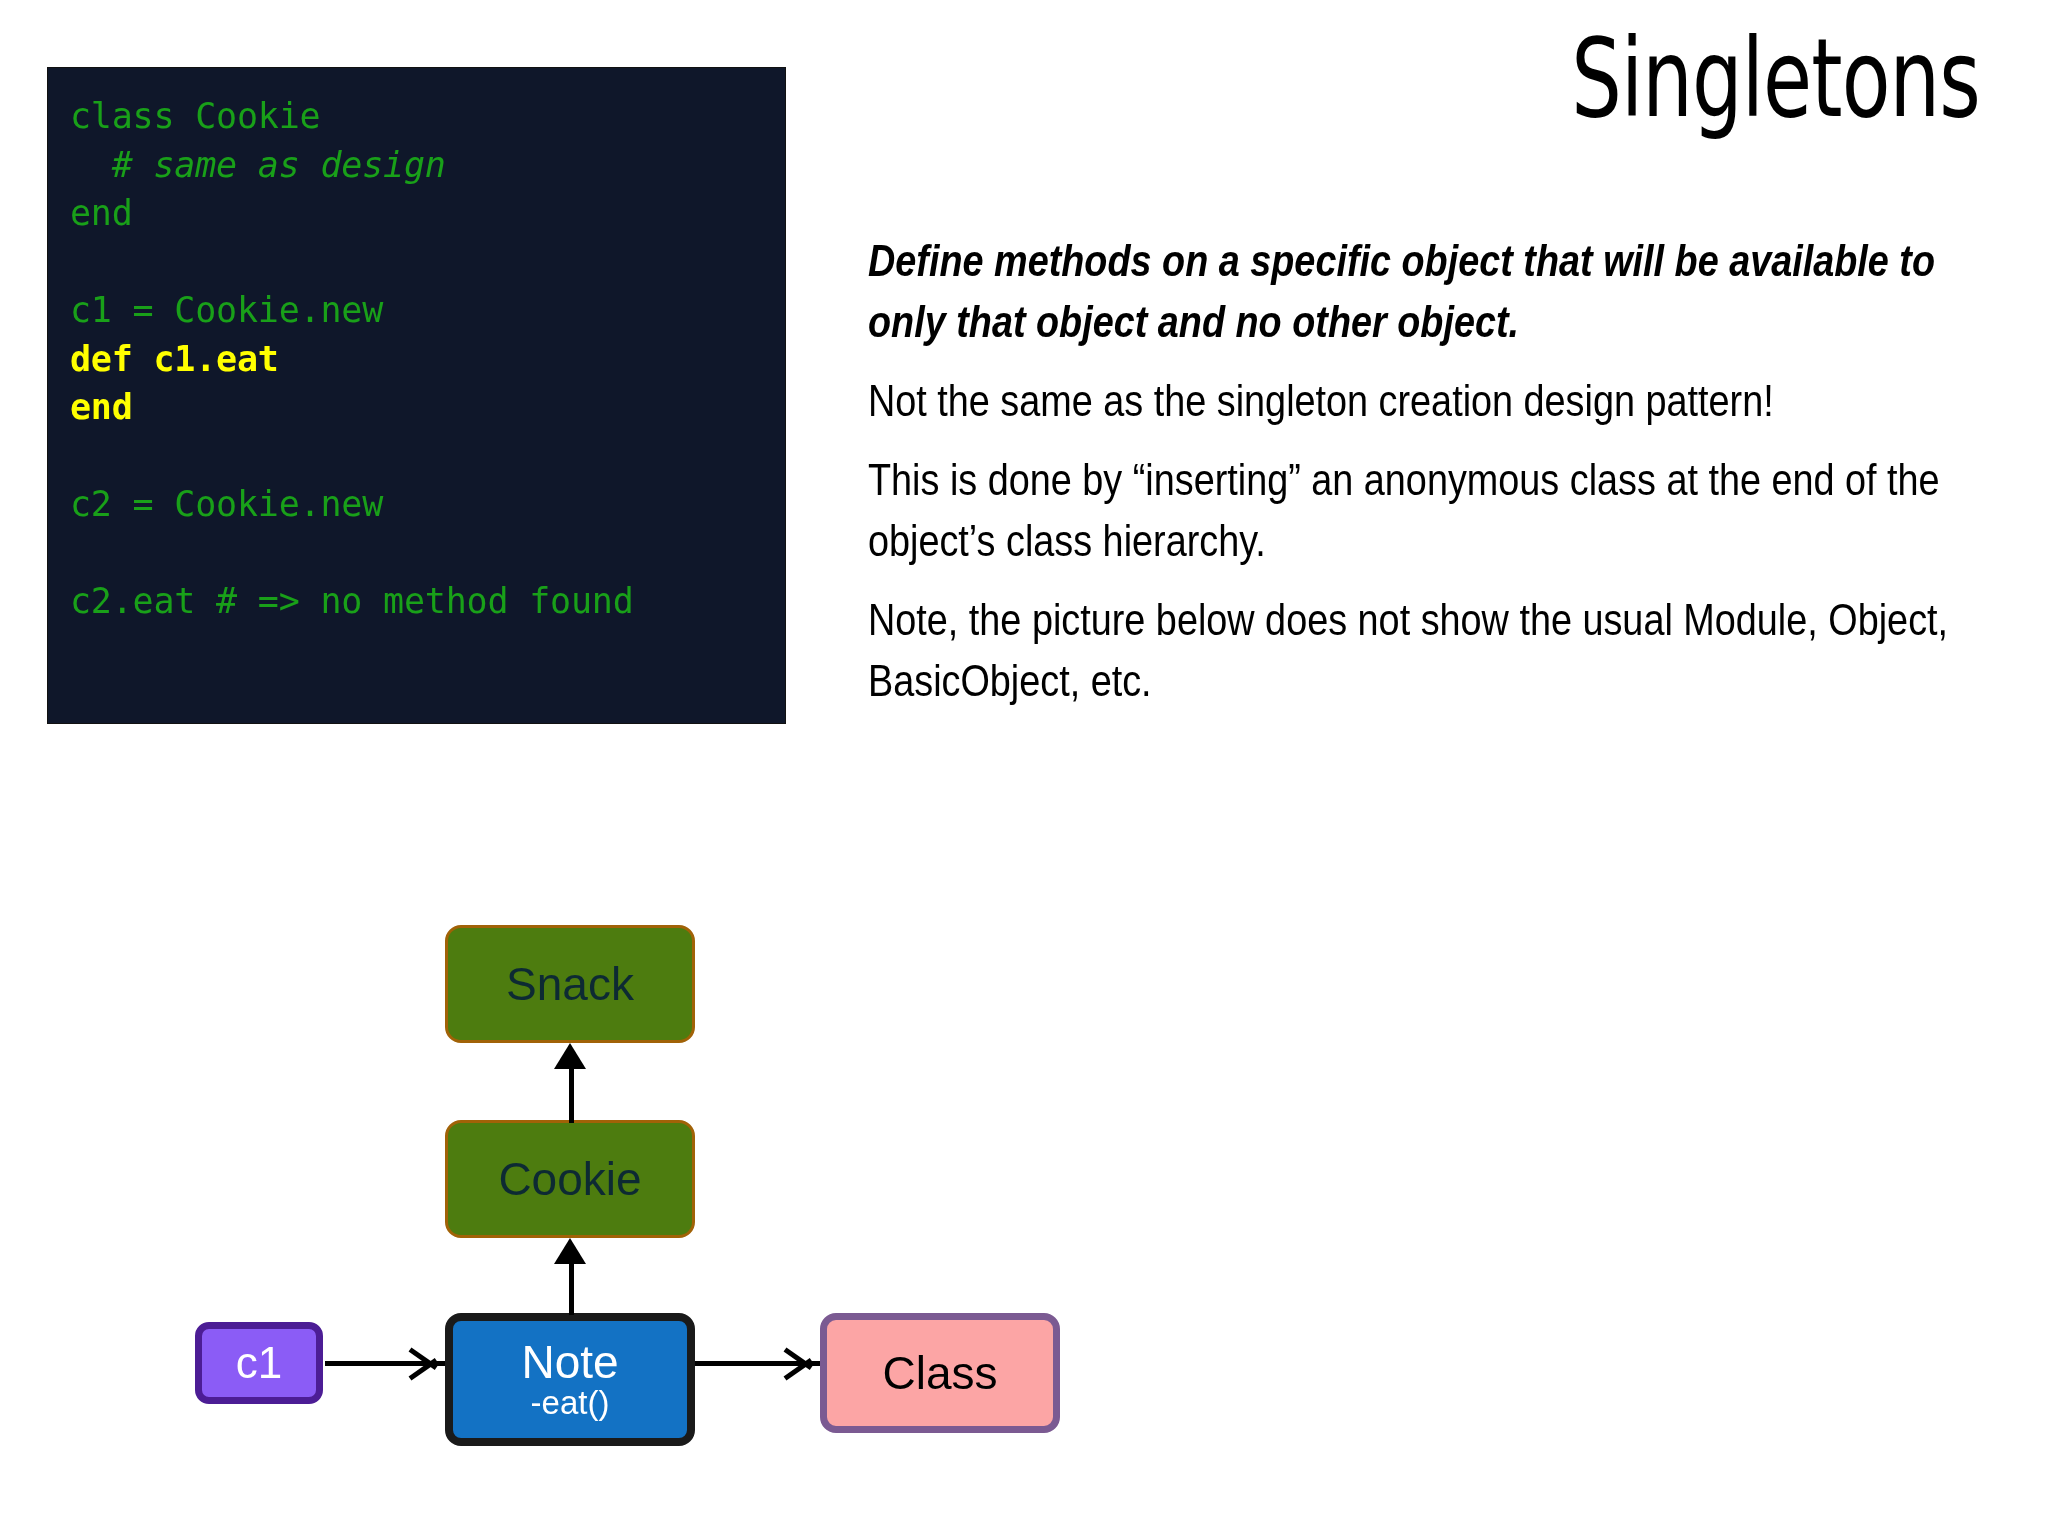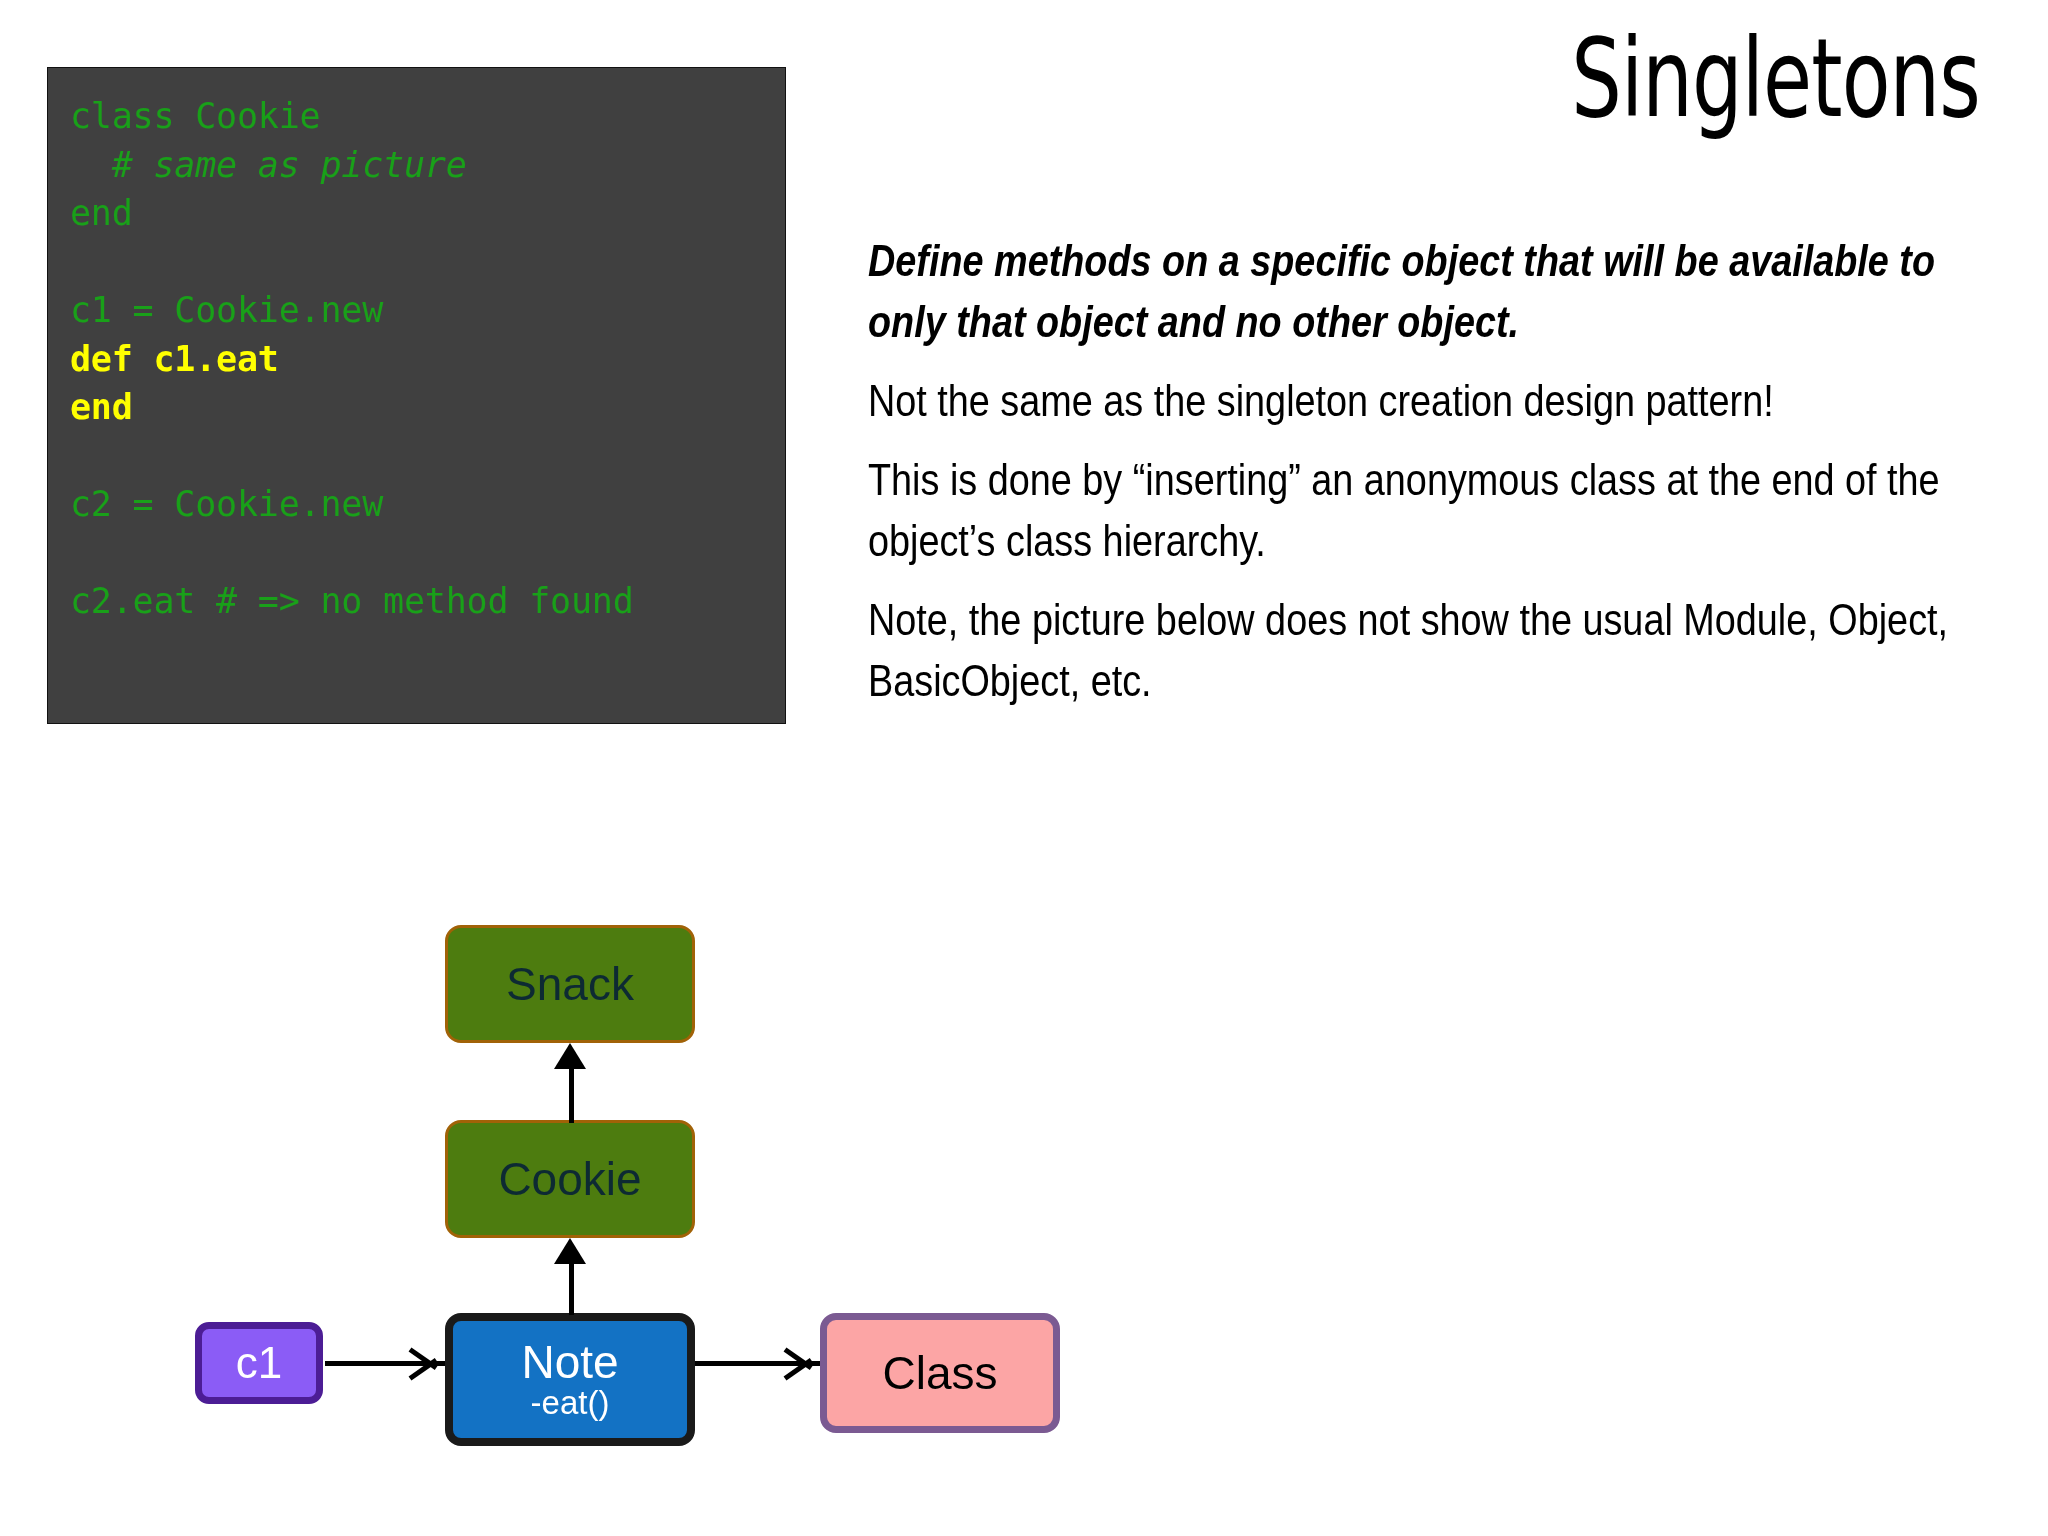--- a/index.html
+++ b/index.html
@@ -16,21 +16,21 @@
     -webkit-font-smoothing: antialiased;
   }
 
   
   #code-block {
     position: absolute;
     left: 48px;
     top: 68px;
     width: 737px;
     height: 655px;
-    background: #404040;
+    background: #0f172a;
     box-sizing: border-box;
     padding: 24px 0 0 22px;
     box-shadow: 0 0 0 1px #111;
   }
   .code-line {
     font-family: "DejaVu Sans Mono", "Liberation Mono", monospace;
     font-size: 35px;
     line-height: 48.5px;
     white-space: pre;
     letter-spacing: -0.2px;
@@ -169,21 +169,21 @@
     background: #000000;
   }
   .arrowhead-open::before { top: 3px;  transform: rotate(35deg);  transform-origin: left center; }
   .arrowhead-open::after  { bottom: 3px; transform: rotate(-35deg); transform-origin: left center; }
 </style>
 </head>
 <body>
 
 <div id="code-block">
   <div class="code-line green">class Cookie</div>
-  <div class="code-line green italic">  # same as picture</div>
+  <div class="code-line green italic">  # same as design</div>
   <div class="code-line green">end</div>
   <div class="code-line blank"> </div>
   <div class="code-line green">c1 = Cookie.new</div>
   <div class="code-line yellow">def c1.eat</div>
   <div class="code-line yellow">end</div>
   <div class="code-line blank"> </div>
   <div class="code-line green">c2 = Cookie.new</div>
   <div class="code-line blank"> </div>
   <div class="code-line green">c2.eat # =&gt; no method found</div>
 </div>

